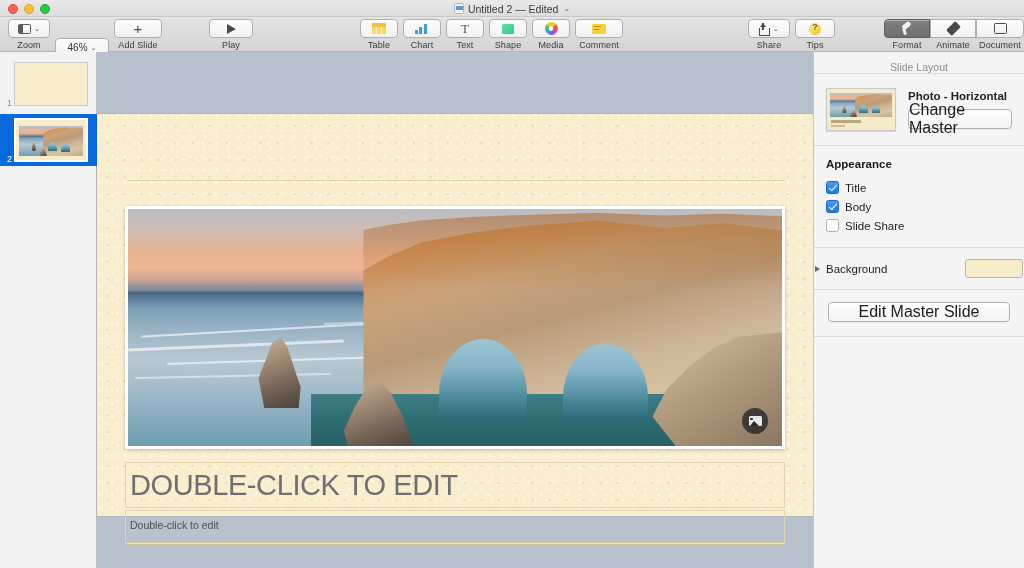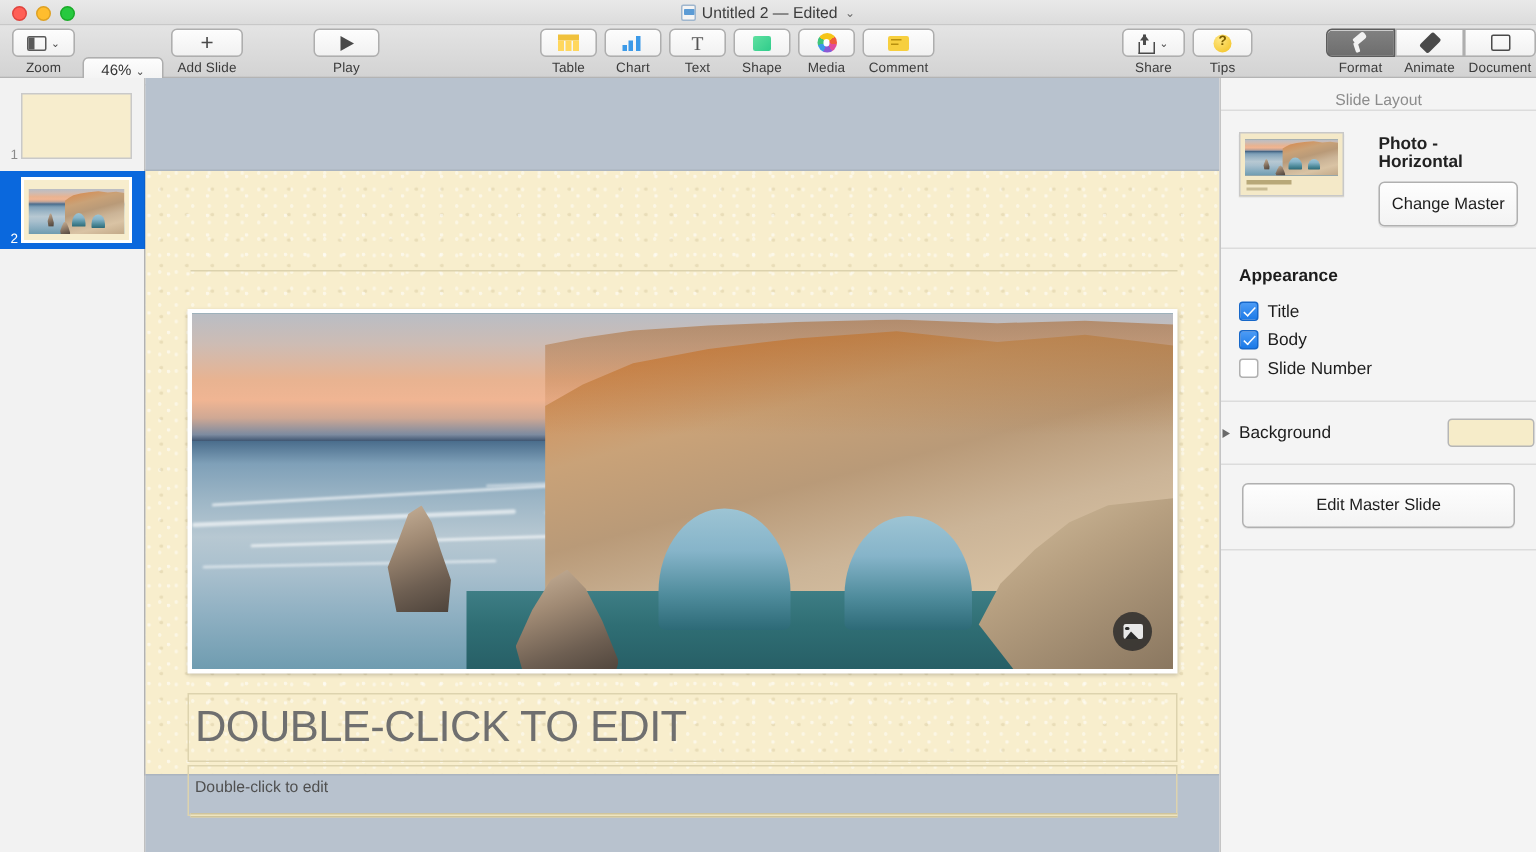--- a/index.html
+++ b/index.html
@@ -201,35 +201,35 @@
 
   
   .inspector {
     position: absolute; left: 813px; top: 52px; width: 211px; height: 516px;
     background: #f4f4f4; border-left: 1px solid #c4c4c4;
   }
   .insp-header {
     height: 22px; display: flex; align-items: flex-end; justify-content: center;
     font-size: 10.5px; color: #8c8c8c; border-bottom: 1px solid #dcdcdc;
   }
-  .master-row { display: flex; align-items: flex-start; padding: 14px 12px 12px 12px; gap: 23px; }
+  .master-row { display: flex; align-items: flex-start; padding: 14px 12px 12px 12px; gap: 12px; }
   .master-thumb {
     width: 70px; height: 43px; background: #f4e9c8; border: 1px solid #c8c8c8;
     position: relative; overflow: hidden; flex: 0 0 auto; box-shadow: 0 1px 1px rgba(0,0,0,.12);
   }
   .mt-photo { position: absolute; left: 3px; top: 4px; right: 3px; height: 24px; overflow: hidden; background: #4a6d8c; }
   .mt-lines { position: absolute; left: 4px; top: 31px; }
   .mt-l1 { width: 30px; height: 3px; background: #b8a878; margin-bottom: 2px; }
   .mt-l2 { width: 14px; height: 2px; background: #c8bb94; }
   .master-meta { flex: 1; padding-top: 2px; }
   .master-name { font-size: 11.5px; font-weight: bold; color: #222; margin-bottom: 7px; }
   .ibtn {
     background: linear-gradient(to bottom, #fefefe, #f3f3f3);
-    border: .5px solid #b0b0b0; border-radius: 4px; height: 30px;
-    font-size: 11px; color: #1c1c1c; display: flex; align-items: center; justify-content: center;
+    border: .5px solid #b0b0b0; border-radius: 4px; height: 20px;
+    font-size: 16px; color: #1c1c1c; display: flex; align-items: center; justify-content: center;
     box-shadow: 0 .5px .5px rgba(0,0,0,.08); width: 100%;
   }
   .insp-div { height: 1px; background: #dcdcdc; margin: 2px 0; }
   .insp-sec { padding: 10px 12px 4px 12px; }
   .sec-title { font-size: 11.5px; font-weight: bold; color: #1c1c1c; margin-bottom: 8px; }
   .cbrow { display: flex; align-items: center; gap: 6px; height: 19px; }
   .cb { width: 13px; height: 13px; border-radius: 2.5px; border: .5px solid #b0b0b0; background: #fff; position: relative; flex: 0 0 auto; }
   .cb.on { background: linear-gradient(to bottom,#4c9bf5,#1b7ae8); border-color: #1667c9; }
   .cb.on:after { content:''; position:absolute; left: 4px; top: 1.2px; width: 3.4px; height: 7px;
     border: solid #fff; border-width: 0 1.7px 1.7px 0; transform: rotate(43deg); }
@@ -481,21 +481,21 @@
       <div class="cbrow">
         <span class="cb on"></span>
         <span class="cblabel">Title</span>
       </div>
       <div class="cbrow">
         <span class="cb on"></span>
         <span class="cblabel">Body</span>
       </div>
       <div class="cbrow">
         <span class="cb"></span>
-        <span class="cblabel">Slide Number</span>
+        <span class="cblabel">Slide Share</span>
       </div>
     </div>
 
     <div class="insp-div" style="margin-top:8px;"></div>
 
     <div class="bgrow">
       <span class="tri"></span>
       <span class="bglabel">Background</span>
       <span class="swatch"></span>
     </div>

